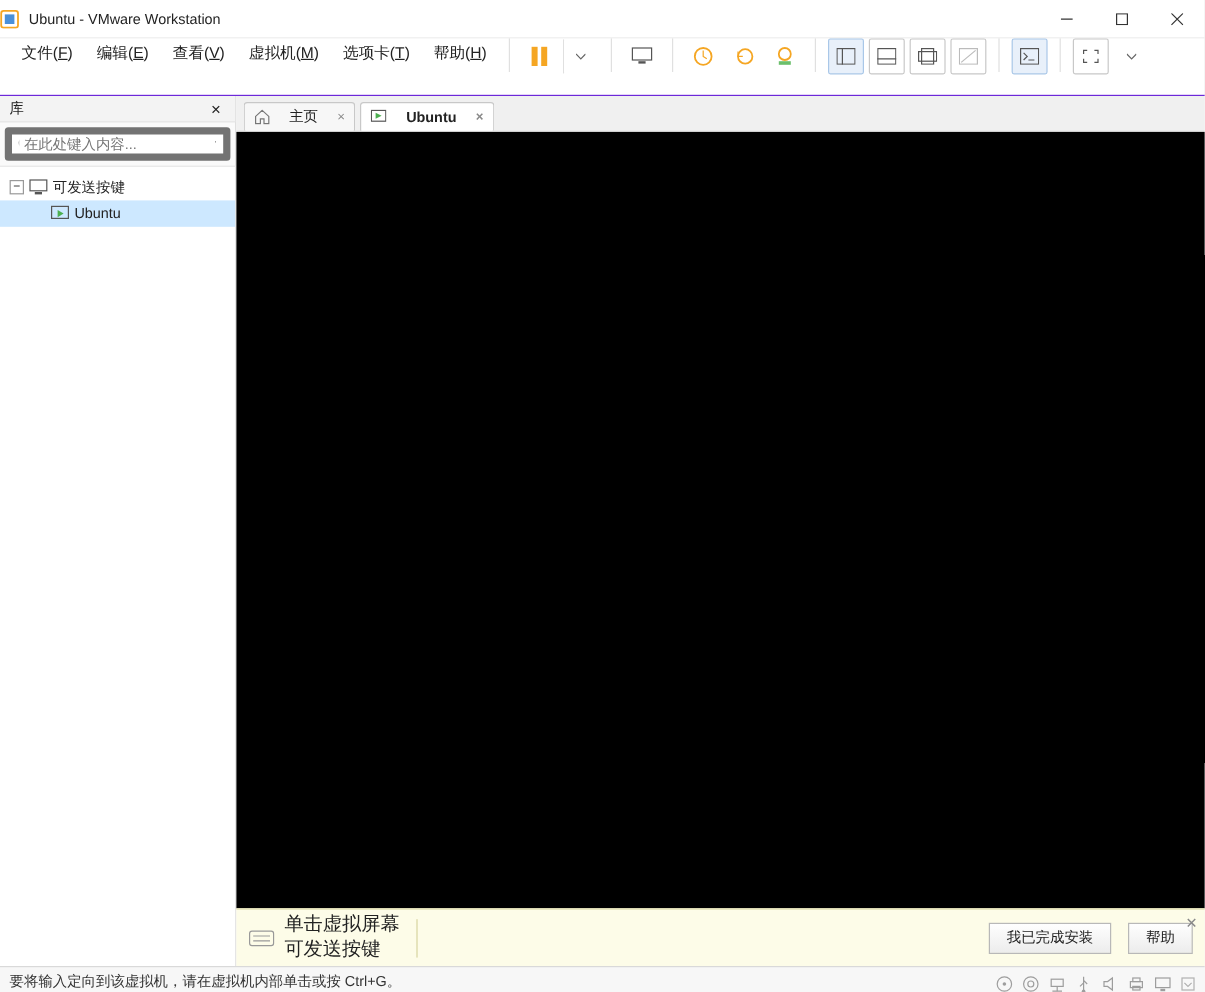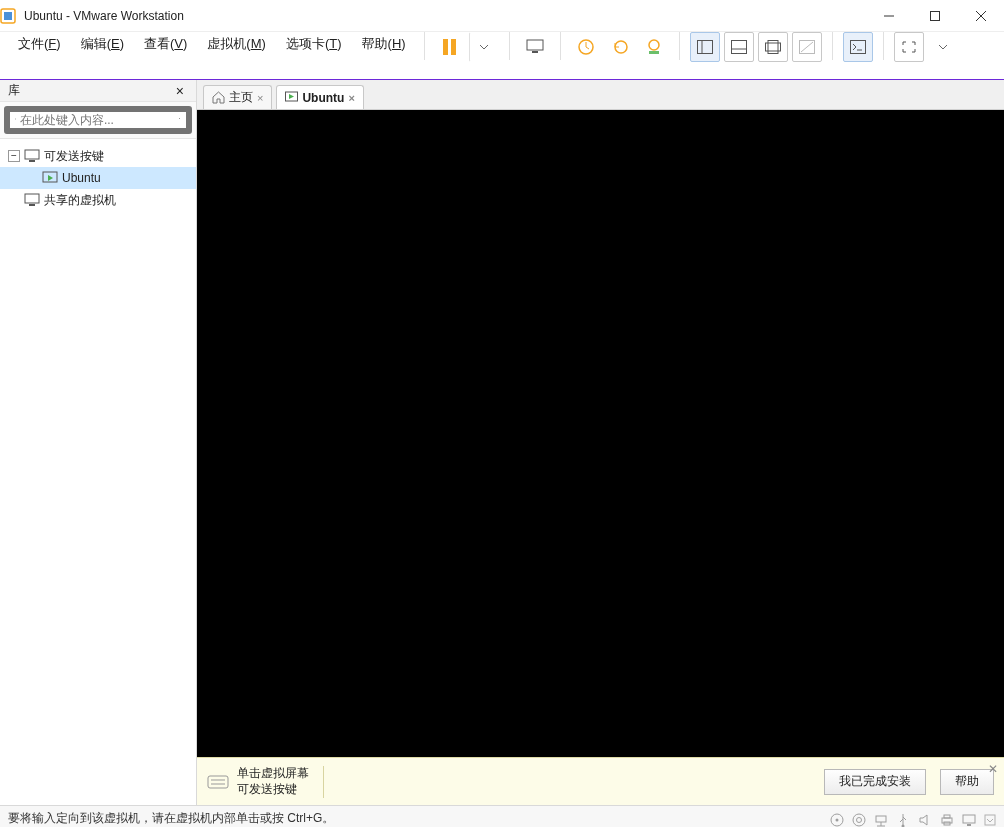--- a/index.html
+++ b/index.html
@@ -37,21 +37,21 @@
   .tree { flex:1; background:#fff; border-top:1px solid #e5e5e5; padding:6px 0; }
   .tree-row { display:flex; align-items:center; height:22px; padding:0 4px; font-size:12px; }
   .tree-row.selected { background:#cde8ff; }
   .exp { width:12px; height:12px; border:1px solid #999; display:flex; align-items:center; justify-content:center; font-size:10px; line-height:1; margin-right:4px; }
   .ind { display:inline-block; }
   .ic { width:16px; height:16px; margin-right:4px; flex-shrink:0; }
 
   
   .main { flex:1; display:flex; flex-direction:column; background:#f5f5f5; }
   .tabs { height:30px; display:flex; align-items:flex-end; padding:4px 6px 0 6px; gap:4px; background:#f0f0f0; border-bottom:1px solid #d0d0d0; }
-  .tab { height:24px; border:1px solid #c8c8c8; border-bottom:none; border-radius:3px 3px 0 0; background:#f7f7f7; display:flex; align-items:center; padding:0 8px; gap:4px; font-size:12px; }
+  .tab { height:24px; border:1px solid #c8c8c8; border-bottom:none; border-radius:3px 3px 0 0; background:#f7f7f7; display:flex; align-items:center; padding:0 8px; gap:16px; font-size:12px; }
   .tab.active { background:#fff; font-weight:600; }
   .tab .x { color:#888; font-size:11px; }
   .vm-screen { flex:1; background:#000; margin:0; }
 
   
   .hintbar { height:48px; background:#fdfce8; border-top:1px solid #e0dca8; display:flex; align-items:center; padding:0 10px; gap:14px; position:relative; }
   .hintbar .col1 { display:flex; align-items:center; gap:8px; }
   .hintbar .vr { width:1px; height:32px; background:#d8d4a0; }
   .hintbar .msg { font-size:12px; line-height:1.4; max-width:430px; }
   .hintbar .btn { height:26px; padding:0 14px; border:1px solid #b8b8b8; background:linear-gradient(#fefefe,#ececec); display:flex; align-items:center; font-size:12px; }
@@ -228,30 +228,20 @@
       <div class="tree-row selected">
         <span class="ind" style="width:38px"></span>
         <span class="ic">
             <svg viewBox="0 0 16 16">
               <rect x="1" y="2" width="14" height="10" fill="none" stroke="#555"></rect>
               <polygon points="6,5 11,8 6,11" fill="#4caf50"></polygon>
             </svg>
           </span>
         <span>Ubuntu</span>
       </div>
-      <div class="tree-row">
-        <span class="ind" style="width:20px"></span>
-        <span class="ic">
-            <svg viewBox="0 0 16 16">
-              <rect x="1" y="2" width="14" height="9" fill="none" stroke="#555"></rect>
-              <rect x="5" y="12" width="6" height="2" fill="#555"></rect>
-            </svg>
-          </span>
-        <span>共享的虚拟机</span>
-      </div>
     </div>
   </div>
 
   <div class="main">
     <div class="tabs">
       <div class="tab">
         <svg width="13" height="13">
             <path d="M6.5 1 L12 6 V12 H8 V8 H5 V12 H1 V6 Z" fill="none" stroke="#777"></path>
           </svg>
         <span>主页</span>
@@ -269,21 +259,21 @@
 
     <div class="vm-screen"></div>
 
     <div class="hintbar">
       <div class="col1">
         <svg width="22" height="18">
             <rect x="1" y="3" width="20" height="12" rx="2" fill="none" stroke="#999"></rect>
             <line x1="4" y1="7" x2="18" y2="7" stroke="#999"></line>
             <line x1="4" y1="11" x2="18" y2="11" stroke="#999"></line>
           </svg>
-        <div style="font-size:12px;line-height:1.3">
+        <div style="font-size:16px;line-height:1.3">
           <div>单击虚拟屏幕</div>
           <div>可发送按键</div>
         </div>
       </div>
       <div class="vr"></div>
       <div style="flex:1"></div>
       <div class="btn">
           <span>我已完成安装</span>
         </div>
       <div class="btn">

